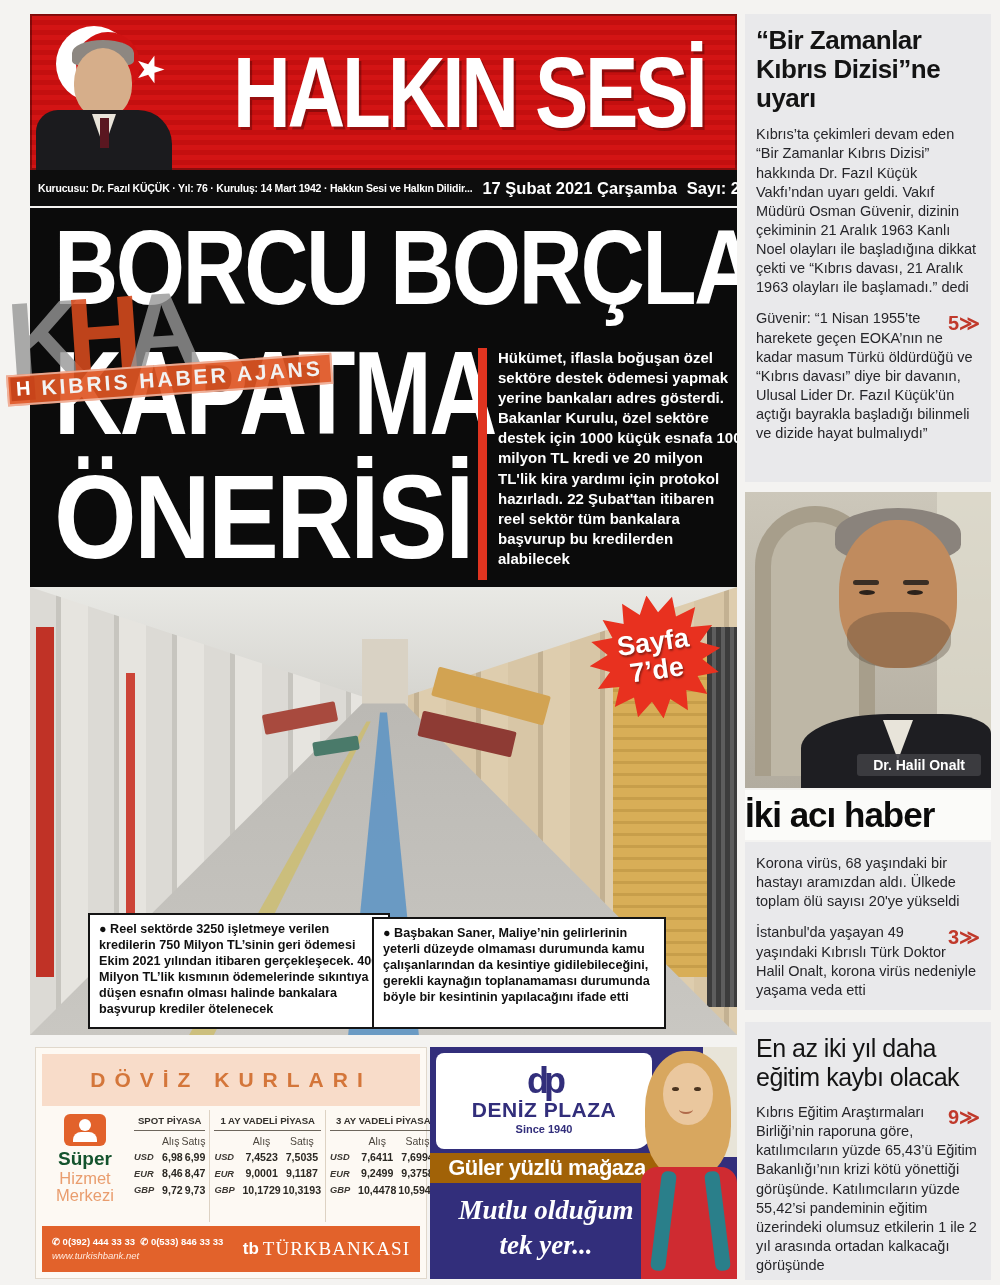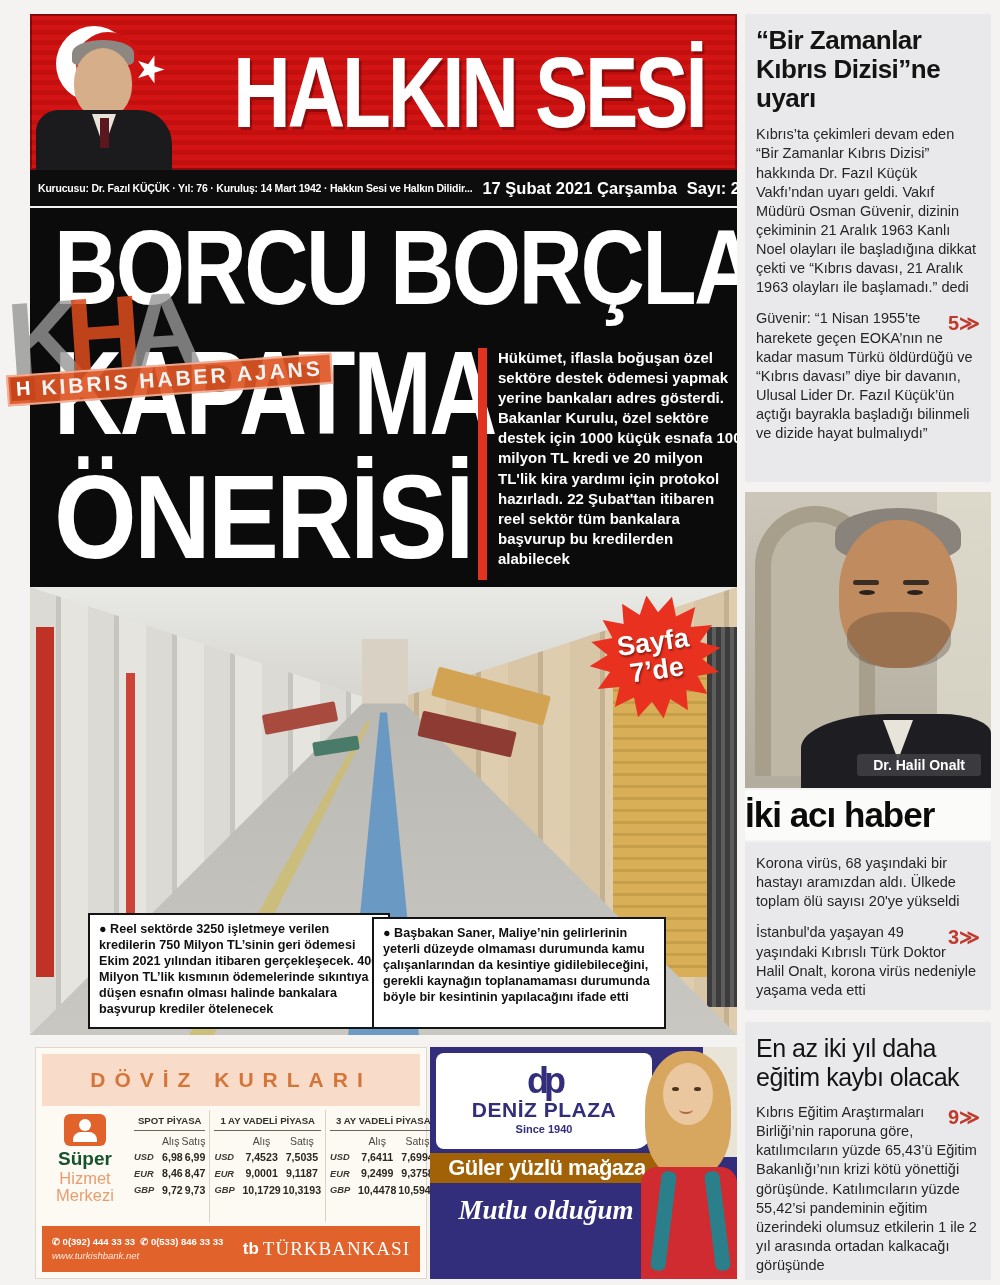--- a/index.html
+++ b/index.html
@@ -374,20 +374,21 @@
     <div class="abs dz-panel">
       <div class="dz-logo">dp</div>
       <div class="dz-name">DENİZ PLAZA</div>
       <div class="dz-since">Since 1940</div>
     </div>
     <div class="abs dz-band">
       <span>Güler yüzlü mağaza</span>
     </div>
     <div class="abs dz-script">
       <div>Mutlu olduğum</div>
+      <div>tek yer...</div>
     </div>
     <div class="abs dz-girl">
       <div class="abs dz-bgcol"></div>
       <div class="abs dz-hair"></div>
       <div class="abs dz-face"></div>
       <div class="abs dz-eye1"></div>
       <div class="abs dz-eye2"></div>
       <div class="abs dz-smile"></div>
       <div class="abs dz-shirt"></div>
       <div class="abs dz-strap1"></div>

